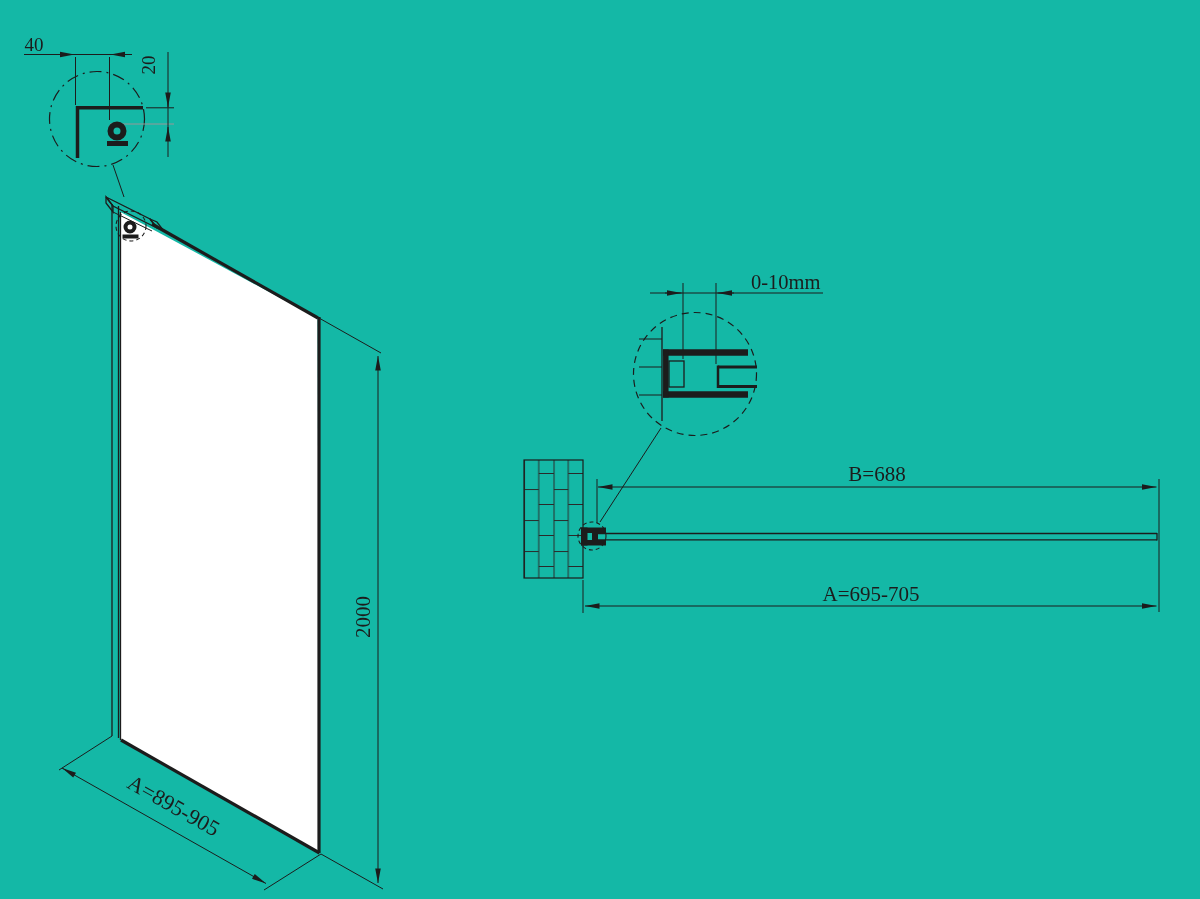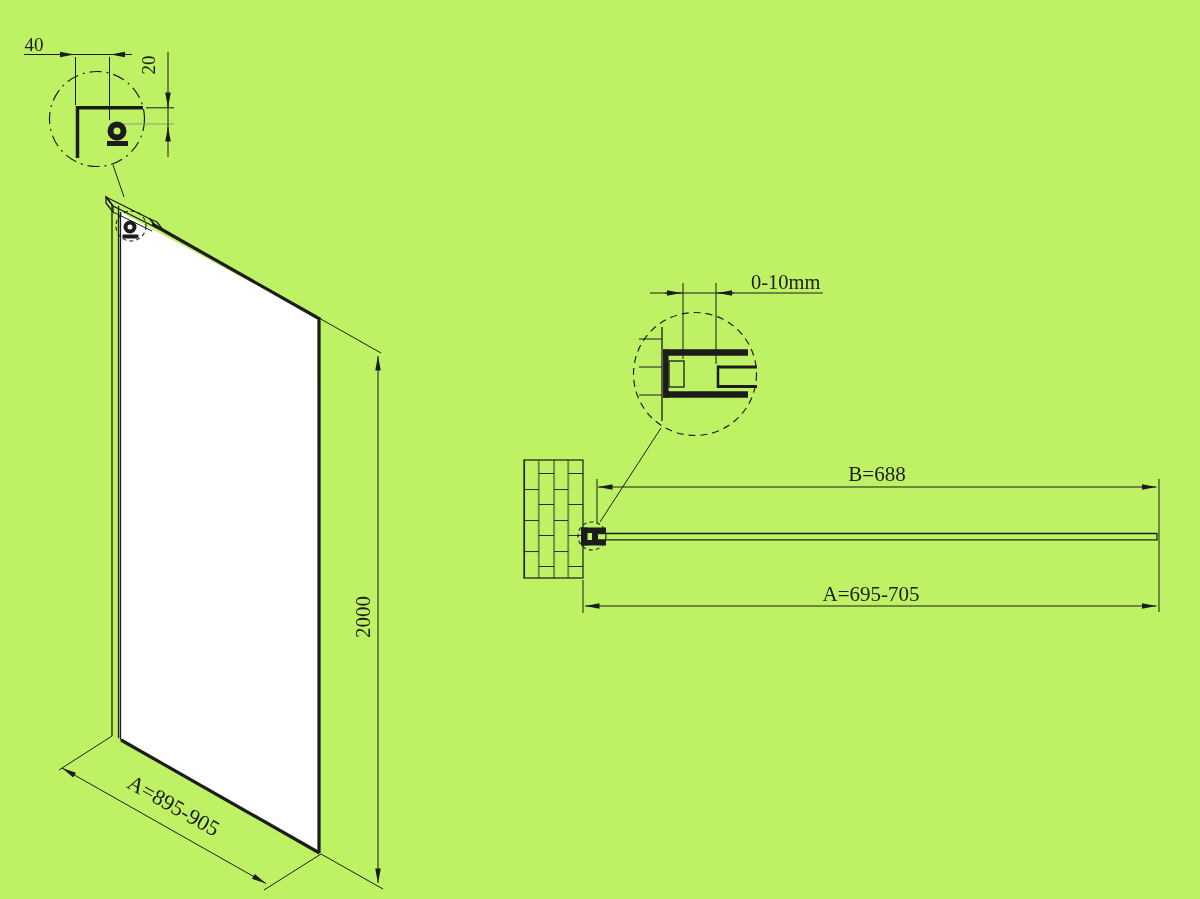--- a/index.html
+++ b/index.html
@@ -1,16 +1,16 @@
 <!DOCTYPE html>
 <html><head>
 <meta charset="utf-8">
 <style>
   html,body{margin:0;padding:0;background:#ffffff;}
-  .stage{position:relative;width:1200px;height:899px;background:#bef264;overflow:hidden;}
+  .stage{position:relative;width:1200px;height:899px;background:#14b8a6;overflow:hidden;}
   svg{display:block;}
   .dim-text{
     font-family:"Liberation Serif","DejaVu Serif",serif;
     fill:#1c1c1c;
   }
   .thin{stroke:#1c1c1c;stroke-width:1;fill:none;}
   .med{stroke:#1c1c1c;stroke-width:1.3;fill:none;}
   .thick{stroke:#1c1c1c;stroke-width:3.2;fill:none;}
   .graycl{stroke:#979797;stroke-width:1;fill:none;}
   .dashcirc{stroke:#1c1c1c;stroke-width:1.1;fill:none;stroke-dasharray:4 3;}

